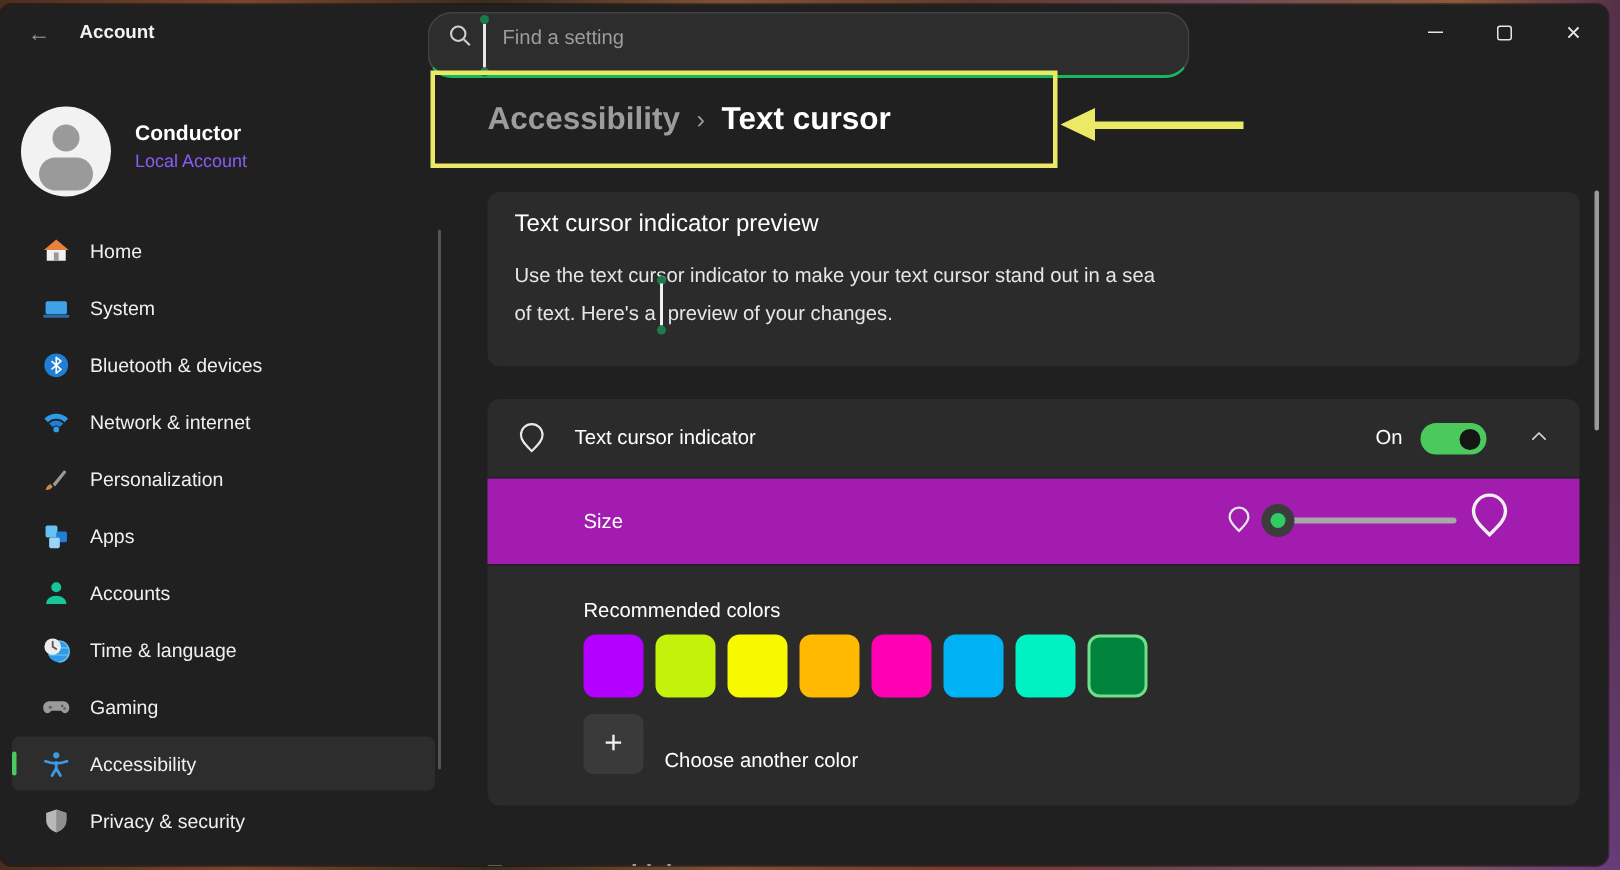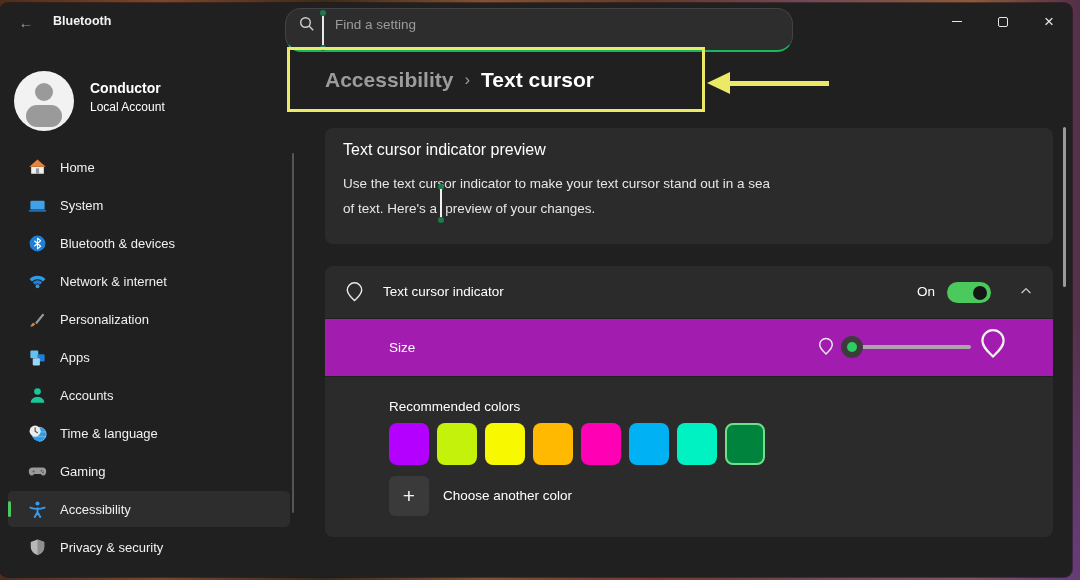--- a/index.html
+++ b/index.html
@@ -43,21 +43,21 @@
 
   
   .sidebar { position:absolute; left:0; top:37px; width:300px; bottom:0;padding-left:8px; }
   .avatar { position:absolute; left:14px; top:31px; width:60px; height:60px;
     border-radius:50%; background:#f2f2f2; overflow:hidden; }
   .avatar .head { position:absolute; left:21px; top:12px; width:18px; height:18px;
     border-radius:50%; background:#9a9a9a; }
   .avatar .body { position:absolute; left:12px; top:34px; width:36px; height:22px;
     border-radius:11px; background:#9a9a9a; }
   .user-name { position:absolute; left:90px; top:40px; font-size:14px; font-weight:700; }
-  .user-type { position:absolute; left:90px; top:60px; font-size:12px; color:#ffffff;text-align:right; }
+  .user-type { position:absolute; left:90px; top:60px; font-size:12px; color:#8b5cf6;text-align:right; }
   .nav { position:absolute; left:0; top:107px; right:0; }
   .nav-item { position:relative; height:36px; margin:2px 10px 2px 8px;
     border-radius:5px; display:flex; align-items:center; }
   .nav-item.selected { background:#2d2d2d; }
   .nav-item.selected .pill { position:absolute; left:0; top:10px; width:3px;
     height:16px; border-radius:2px; background:#4cc95c; }
   .nav-icon { width:19px; height:19px; margin-left:20px; flex:none; display:flex; }
   .nav-label { margin-left:13px; font-size:13px; color:#f0f0f0; white-space:nowrap; }
   .side-scroll { position:absolute; left:292px; top:113px; width:2px; height:360px;
     background:#555; border-radius:1px; }
@@ -106,21 +106,21 @@
     border-radius:50%; background:#2ecc62; }
   .drop-lg { position:absolute; left:651px; top:7px; }
 
   .colors-label { position:absolute; left:64px; top:22px; font-size:13.5px; }
   .swatches { position:absolute; left:64px; top:46px; display:flex; gap:8px; }
   .swatch { width:40px; height:42px; border-radius:8px; }
   .swatch.selected { border:2px solid #6fe08a; }
   .plus-btn { position:absolute; left:64px; top:99px; width:40px; height:40px;
     border-radius:6px; background:#3a3a3a; display:flex; align-items:center;
     justify-content:center; font-size:21px; font-weight:300; color:#f0f0f0; }
-  .choose-label { position:absolute; left:118px; top:111px; font-size:13.5px; }
+  .choose-label { position:absolute; left:118px; top:122px; font-size:13.5px; }
 
   .main-scroll { position:absolute; right:6px; top:87px; width:3px; height:160px;
     border-radius:2px; background:#9a9a9a; }
   .next-heading { position:absolute; left:25px; top:535px; font-size:16px; font-weight:700; }
 
   
   .anno-box { position:absolute; left:287px; top:47px; width:418px; height:65px;
     border:3px solid #ece966; z-index:5; pointer-events:none; }
   .anno-arrow-shaft { position:absolute; left:729px; top:81px; width:100px; height:5px;
     background:#ece966; z-index:5; }
@@ -130,21 +130,21 @@
 </style>
 </head>
 <body>
 
 <div class="window">
 
   <div class="titlebar">
     <div class="back-btn">
       <span>←</span>
     </div>
-    <div class="app-title">Bluetooth</div>
+    <div class="app-title">Account</div>
 
     <div class="searchbox">
       <svg class="search-icon" width="16" height="16" viewBox="0 0 16 16">
         <circle cx="6.5" cy="6.5" r="4.8" fill="none" stroke="#cfcfcf" stroke-width="1.4"></circle>
         <line x1="10.3" y1="10.3" x2="14.2" y2="14.2" stroke="#cfcfcf" stroke-width="1.4"></line>
       </svg>
       <div class="caret-wrap">
         <div class="caret-dot top"></div>
         <div class="caret-line"></div>
         <div class="caret-dot bot"></div>

